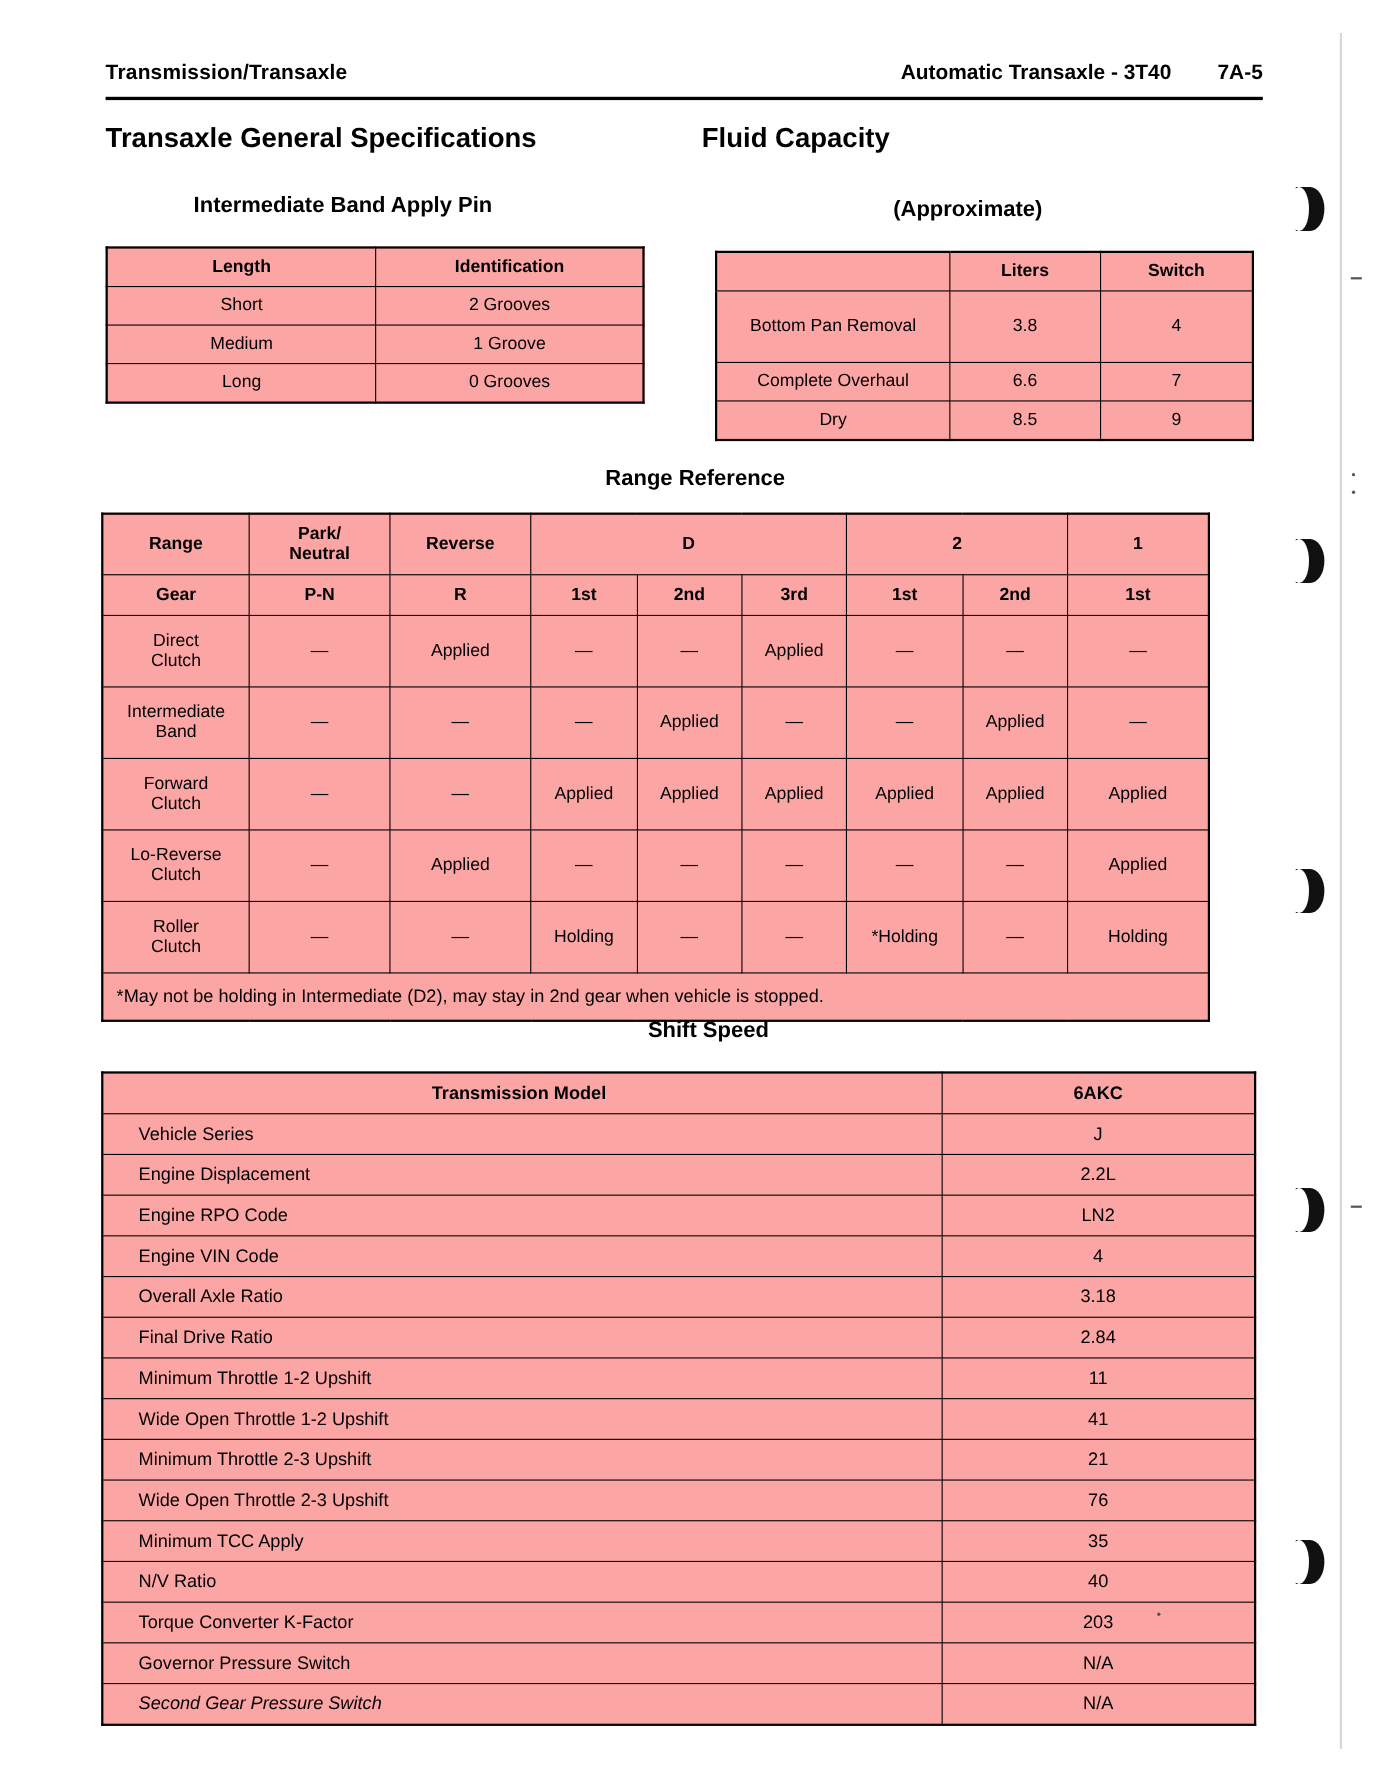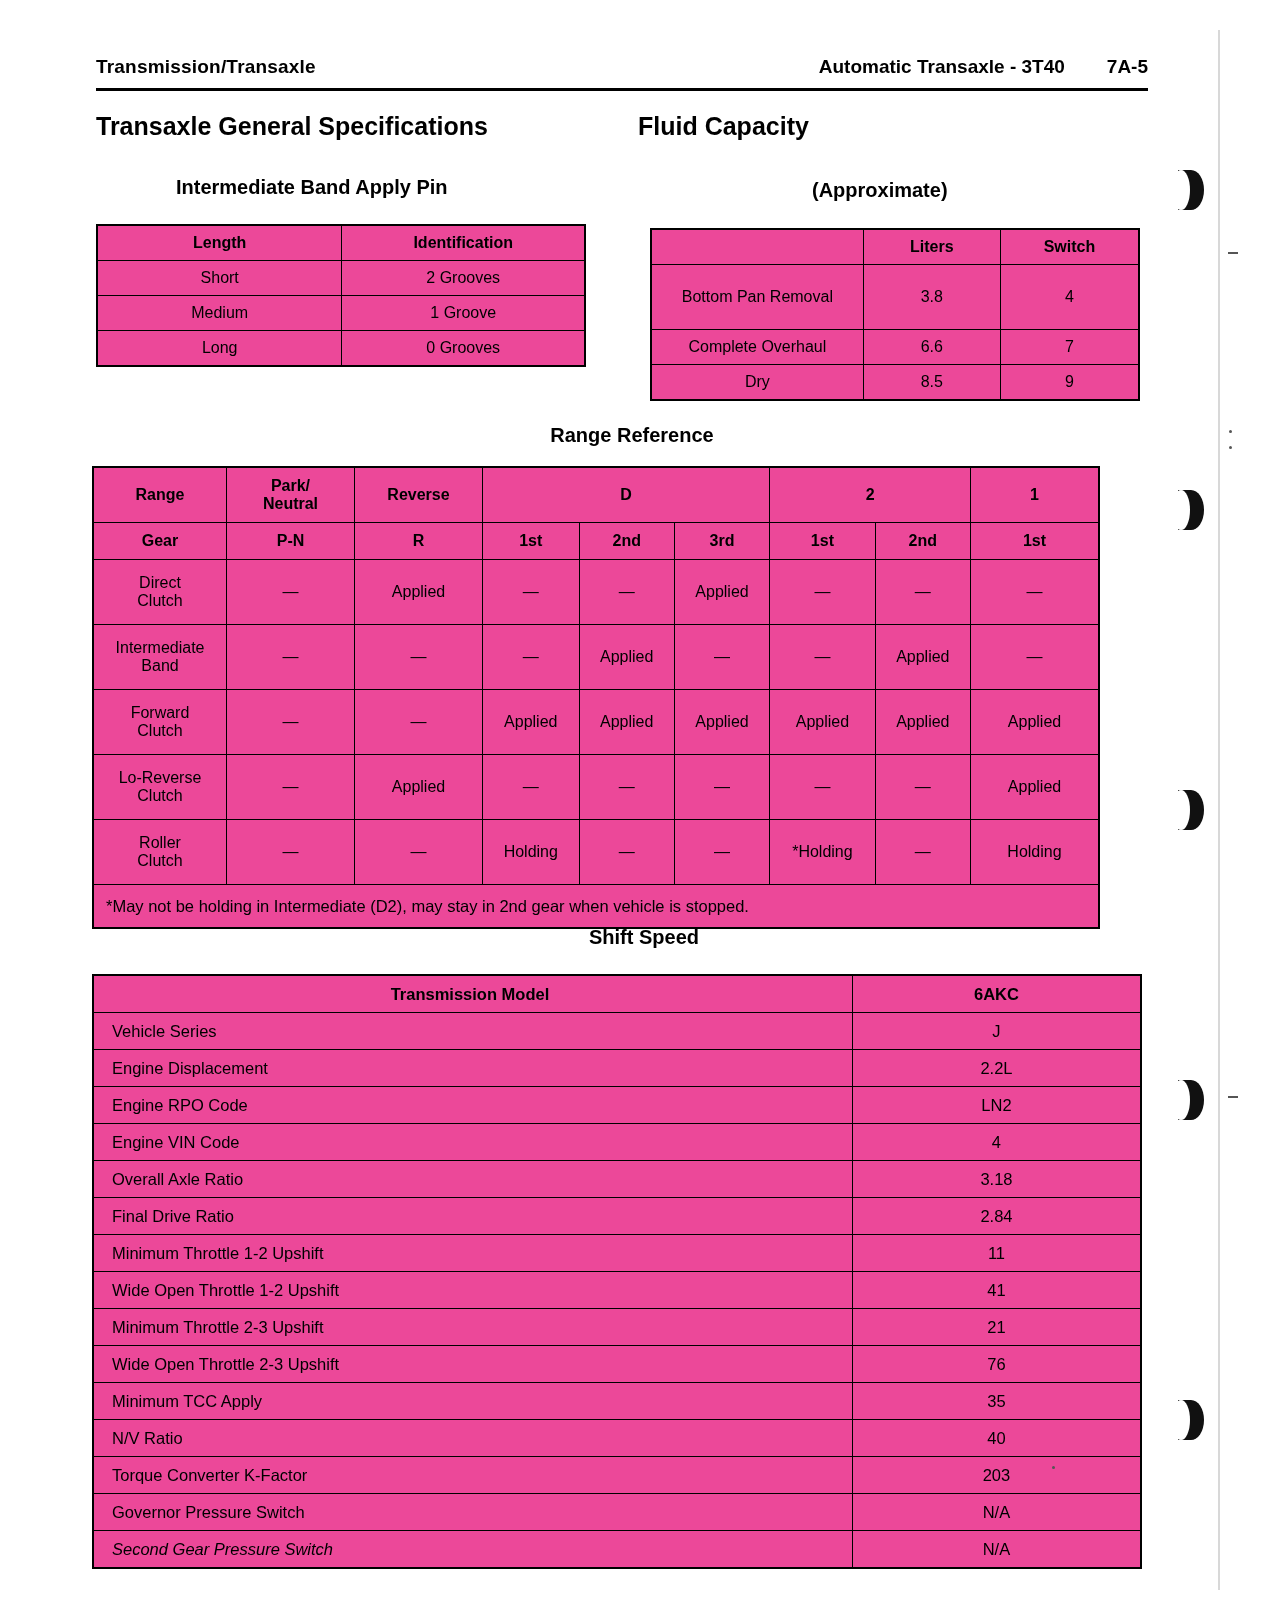--- a/index.html
+++ b/index.html
@@ -75,21 +75,21 @@
     width: 100%;
     text-align: center;
     font-size: 20px;
     font-weight: bold;
   }
 
   
   table {
     border-collapse: collapse;
     font-size: 16px;
-    background: #ec4899;
+    background: #fca5a5;
   }
   table td, table th {
     border: 1.5px solid #000;
     padding: 4px 6px;
     text-align: center;
     font-weight: normal;
   }
   table th {
     font-weight: bold;
   }
@@ -151,21 +151,21 @@
     left: 92px;
     top: 974px;
     width: 1050px;
     font-size: 16.5px;
   }
   #shift-table td, #shift-table th {
     height: 28px;
   }
   #shift-table .label {
     text-align: left;
-    padding-left: 18px;
+    padding-left: 32px;
     width: 764px;
   }
   #shift-table .value { width: 286px; text-align: center; }
   #shift-table .italic { font-style: italic; }
 
   
   .edge-rule {
     position: absolute;
     top: 30px;
     left: 1218px;

